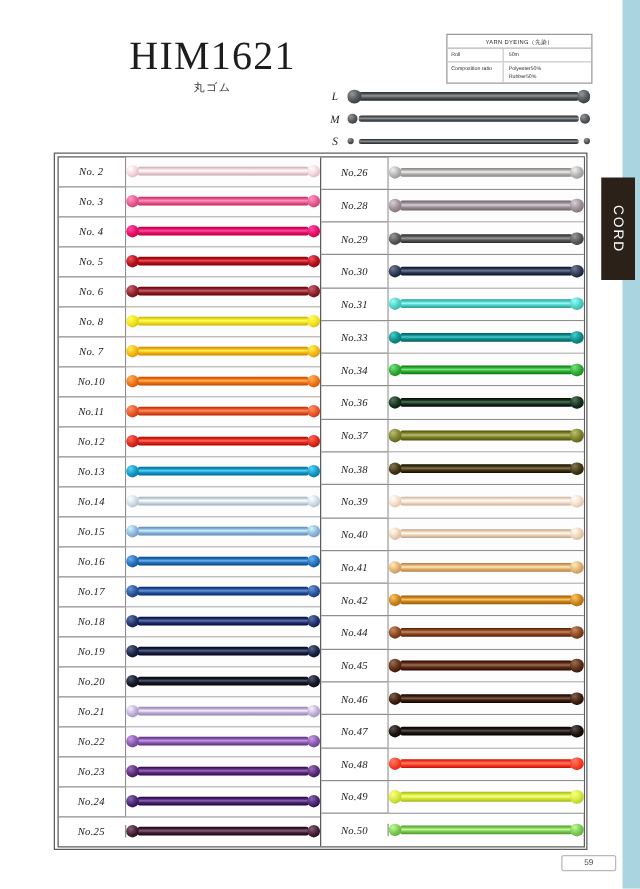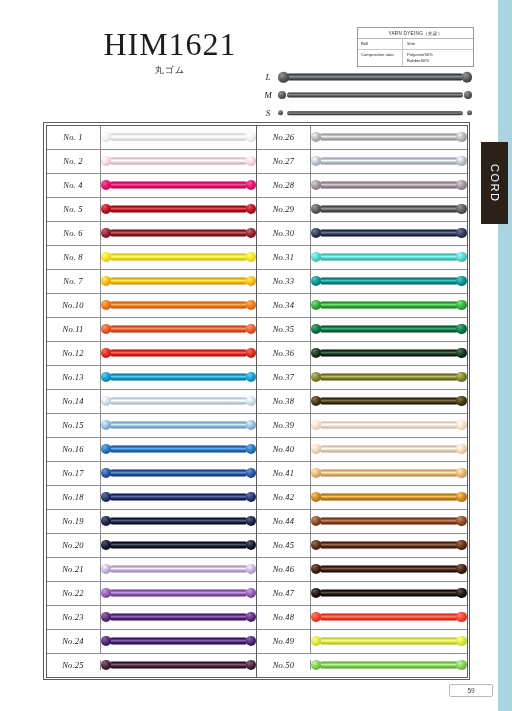--- a/index.html
+++ b/index.html
@@ -210,40 +210,40 @@
           </div>
         </div>
       </div>
     </div>
 </div>
 
 <div id="table-frame">
   <div id="table-inner">
     <div class="half left" id="col-left">
         <div class="row">
-          <div class="cell-no">No.  1</div>
-          <div class="cell-swatch">
-            <div class="cord">
-              <div class="bar" style="height: 7.2px; background: linear-gradient(rgb(194, 192, 192) 0%, rgb(242, 240, 240) 26%, rgb(255, 255, 255) 45%, rgb(242, 240, 240) 66%, rgb(194, 192, 192) 100%);"></div>
-              <div class="cap l" style="width: 10.2px; height: 10.2px; background: radial-gradient(circle at 34% 30%, rgb(255, 255, 255) 0%, rgb(242, 240, 240) 48%, rgb(194, 192, 192) 100%);"></div>
-              <div class="cap r" style="width: 10.2px; height: 10.2px; background: radial-gradient(circle at 34% 30%, rgb(255, 255, 255) 0%, rgb(242, 240, 240) 48%, rgb(194, 192, 192) 100%);"></div>
-            </div>
-          </div>
-        </div>
-        <div class="row">
           <div class="cell-no">No.  2</div>
           <div class="cell-swatch">
             <div class="cord">
               <div class="bar" style="height: 7.2px; background: linear-gradient(rgb(196, 166, 172) 0%, rgb(244, 214, 220) 26%, rgb(255, 255, 255) 45%, rgb(244, 214, 220) 66%, rgb(196, 166, 172) 100%);"></div>
               <div class="cap l" style="width: 10.2px; height: 10.2px; background: radial-gradient(circle at 34% 30%, rgb(255, 255, 255) 0%, rgb(244, 214, 220) 48%, rgb(196, 166, 172) 100%);"></div>
               <div class="cap r" style="width: 10.2px; height: 10.2px; background: radial-gradient(circle at 34% 30%, rgb(255, 255, 255) 0%, rgb(244, 214, 220) 48%, rgb(196, 166, 172) 100%);"></div>
             </div>
           </div>
         </div>
         <div class="row">
+          <div class="cell-no">No.  3</div>
+          <div class="cell-swatch">
+            <div class="cord">
+              <div class="bar" style="height: 7.2px; background: linear-gradient(rgb(186, 42, 92) 0%, rgb(234, 90, 140) 26%, rgb(255, 152, 202) 45%, rgb(234, 90, 140) 66%, rgb(186, 42, 92) 100%);"></div>
+              <div class="cap l" style="width: 10.2px; height: 10.2px; background: radial-gradient(circle at 34% 30%, rgb(255, 152, 202) 0%, rgb(234, 90, 140) 48%, rgb(186, 42, 92) 100%);"></div>
+              <div class="cap r" style="width: 10.2px; height: 10.2px; background: radial-gradient(circle at 34% 30%, rgb(255, 152, 202) 0%, rgb(234, 90, 140) 48%, rgb(186, 42, 92) 100%);"></div>
+            </div>
+          </div>
+        </div>
+        <div class="row">
           <div class="cell-no">No.  4</div>
           <div class="cell-swatch">
             <div class="cord">
               <div class="bar" style="height: 7.2px; background: linear-gradient(rgb(181, 0, 58) 0%, rgb(229, 16, 106) 26%, rgb(255, 78, 168) 45%, rgb(229, 16, 106) 66%, rgb(181, 0, 58) 100%);"></div>
               <div class="cap l" style="width: 10.2px; height: 10.2px; background: radial-gradient(circle at 34% 30%, rgb(255, 78, 168) 0%, rgb(229, 16, 106) 48%, rgb(181, 0, 58) 100%);"></div>
               <div class="cap r" style="width: 10.2px; height: 10.2px; background: radial-gradient(circle at 34% 30%, rgb(255, 78, 168) 0%, rgb(229, 16, 106) 48%, rgb(181, 0, 58) 100%);"></div>
             </div>
           </div>
         </div>
         <div class="row">
@@ -452,30 +452,20 @@
           <div class="cell-no">No.26</div>
           <div class="cell-swatch">
             <div class="cord">
               <div class="bar" style="height: 7.2px; background: linear-gradient(rgb(133, 131, 129) 0%, rgb(181, 179, 177) 26%, rgb(243, 241, 239) 45%, rgb(181, 179, 177) 66%, rgb(133, 131, 129) 100%);"></div>
               <div class="cap l" style="width: 10.2px; height: 10.2px; background: radial-gradient(circle at 34% 30%, rgb(243, 241, 239) 0%, rgb(181, 179, 177) 48%, rgb(133, 131, 129) 100%);"></div>
               <div class="cap r" style="width: 10.2px; height: 10.2px; background: radial-gradient(circle at 34% 30%, rgb(243, 241, 239) 0%, rgb(181, 179, 177) 48%, rgb(133, 131, 129) 100%);"></div>
             </div>
           </div>
         </div>
         <div class="row">
-          <div class="cell-no">No.27</div>
-          <div class="cell-swatch">
-            <div class="cord">
-              <div class="bar" style="height: 7.2px; background: linear-gradient(rgb(137, 143, 148) 0%, rgb(185, 191, 196) 26%, rgb(247, 253, 255) 45%, rgb(185, 191, 196) 66%, rgb(137, 143, 148) 100%);"></div>
-              <div class="cap l" style="width: 10.2px; height: 10.2px; background: radial-gradient(circle at 34% 30%, rgb(247, 253, 255) 0%, rgb(185, 191, 196) 48%, rgb(137, 143, 148) 100%);"></div>
-              <div class="cap r" style="width: 10.2px; height: 10.2px; background: radial-gradient(circle at 34% 30%, rgb(247, 253, 255) 0%, rgb(185, 191, 196) 48%, rgb(137, 143, 148) 100%);"></div>
-            </div>
-          </div>
-        </div>
-        <div class="row">
           <div class="cell-no">No.28</div>
           <div class="cell-swatch">
             <div class="cord">
               <div class="bar" style="height: 7.2px; background: linear-gradient(rgb(108, 96, 105) 0%, rgb(156, 144, 153) 26%, rgb(218, 206, 215) 45%, rgb(156, 144, 153) 66%, rgb(108, 96, 105) 100%);"></div>
               <div class="cap l" style="width: 10.2px; height: 10.2px; background: radial-gradient(circle at 34% 30%, rgb(218, 206, 215) 0%, rgb(156, 144, 153) 48%, rgb(108, 96, 105) 100%);"></div>
               <div class="cap r" style="width: 10.2px; height: 10.2px; background: radial-gradient(circle at 34% 30%, rgb(218, 206, 215) 0%, rgb(156, 144, 153) 48%, rgb(108, 96, 105) 100%);"></div>
             </div>
           </div>
         </div>
         <div class="row">
@@ -522,30 +512,20 @@
           <div class="cell-no">No.34</div>
           <div class="cell-swatch">
             <div class="cord">
               <div class="bar" style="height: 7.2px; background: linear-gradient(rgb(5, 120, 10) 0%, rgb(53, 168, 58) 26%, rgb(115, 230, 120) 45%, rgb(53, 168, 58) 66%, rgb(5, 120, 10) 100%);"></div>
               <div class="cap l" style="width: 10.2px; height: 10.2px; background: radial-gradient(circle at 34% 30%, rgb(115, 230, 120) 0%, rgb(53, 168, 58) 48%, rgb(5, 120, 10) 100%);"></div>
               <div class="cap r" style="width: 10.2px; height: 10.2px; background: radial-gradient(circle at 34% 30%, rgb(115, 230, 120) 0%, rgb(53, 168, 58) 48%, rgb(5, 120, 10) 100%);"></div>
             </div>
           </div>
         </div>
         <div class="row">
-          <div class="cell-no">No.35</div>
-          <div class="cell-swatch">
-            <div class="cord">
-              <div class="bar" style="height: 7.2px; background: linear-gradient(rgb(0, 68, 20) 0%, rgb(12, 116, 68) 26%, rgb(74, 178, 130) 45%, rgb(12, 116, 68) 66%, rgb(0, 68, 20) 100%);"></div>
-              <div class="cap l" style="width: 10.2px; height: 10.2px; background: radial-gradient(circle at 34% 30%, rgb(74, 178, 130) 0%, rgb(12, 116, 68) 48%, rgb(0, 68, 20) 100%);"></div>
-              <div class="cap r" style="width: 10.2px; height: 10.2px; background: radial-gradient(circle at 34% 30%, rgb(74, 178, 130) 0%, rgb(12, 116, 68) 48%, rgb(0, 68, 20) 100%);"></div>
-            </div>
-          </div>
-        </div>
-        <div class="row">
           <div class="cell-no">No.36</div>
           <div class="cell-swatch">
             <div class="cord">
               <div class="bar" style="height: 7.2px; background: linear-gradient(rgb(0, 5, 0) 0%, rgb(21, 53, 31) 26%, rgb(83, 115, 93) 45%, rgb(21, 53, 31) 66%, rgb(0, 5, 0) 100%);"></div>
               <div class="cap l" style="width: 10.2px; height: 10.2px; background: radial-gradient(circle at 34% 30%, rgb(83, 115, 93) 0%, rgb(21, 53, 31) 48%, rgb(0, 5, 0) 100%);"></div>
               <div class="cap r" style="width: 10.2px; height: 10.2px; background: radial-gradient(circle at 34% 30%, rgb(83, 115, 93) 0%, rgb(21, 53, 31) 48%, rgb(0, 5, 0) 100%);"></div>
             </div>
           </div>
         </div>
         <div class="row">

